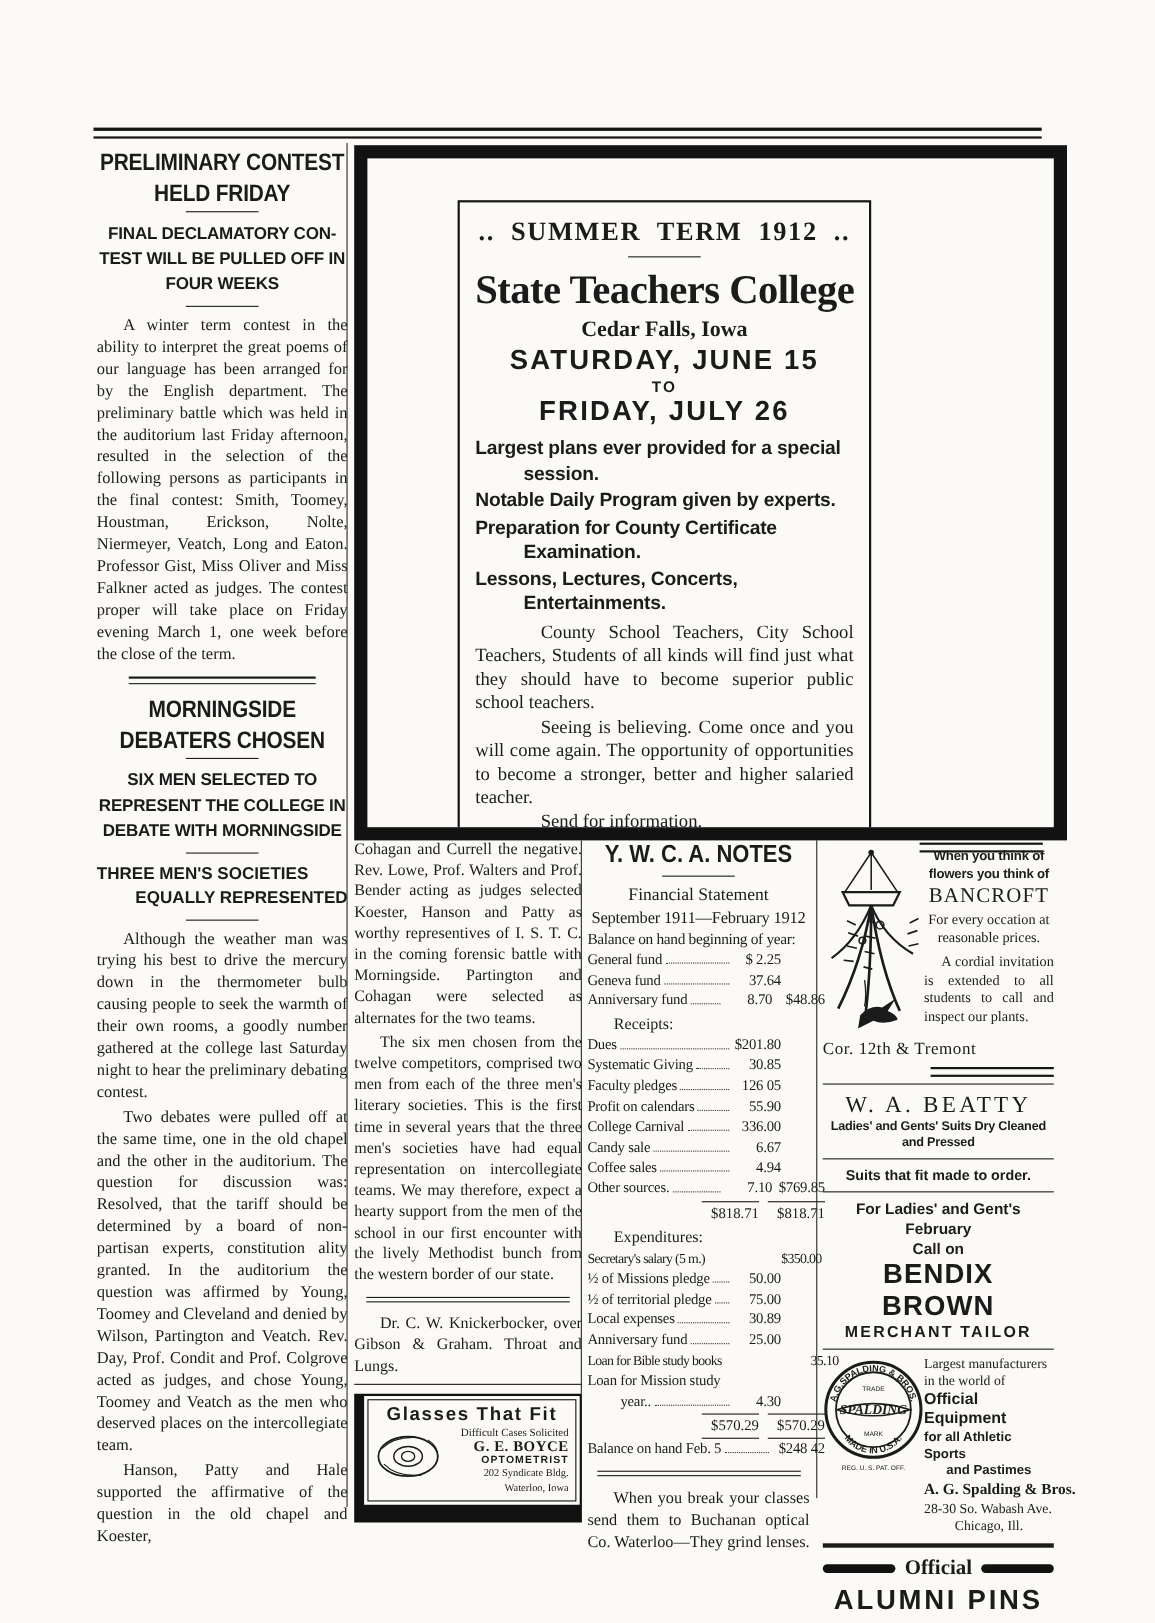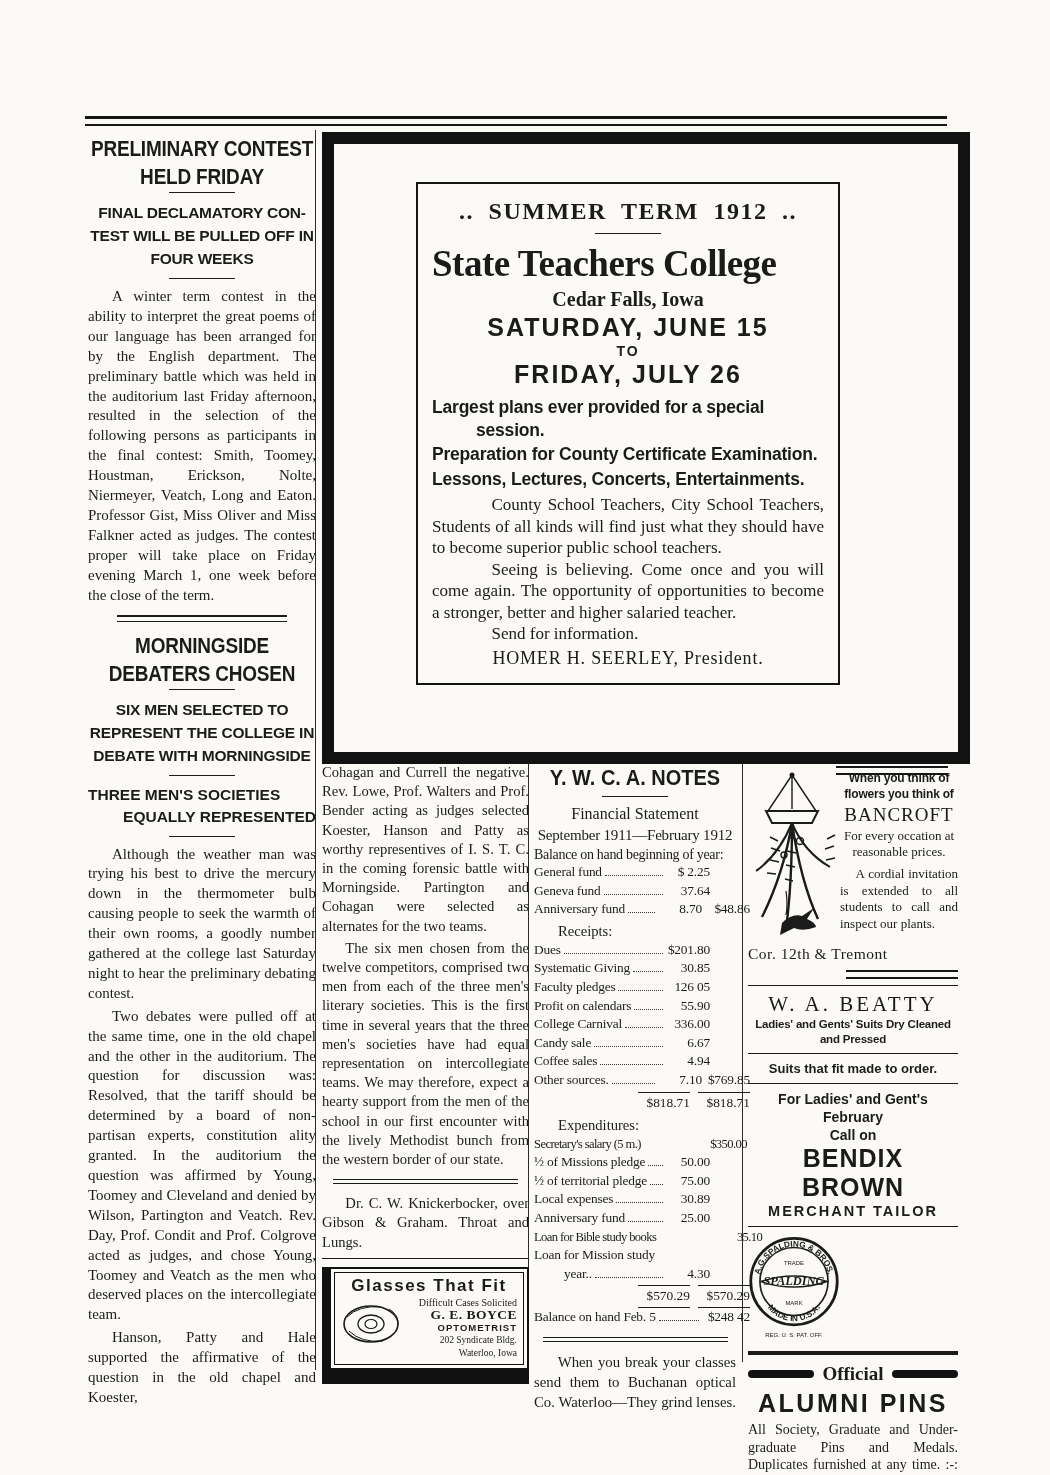--- a/index.html
+++ b/index.html
@@ -24,21 +24,21 @@
   
   .col-left{left:88px;top:134px;width:228px;}
   .headline{font-size:19px;line-height:25px;text-align:center;letter-spacing:-0.2px;transform:scaleY(1.14);transform-origin:top;margin:0 0 4px;}
   .subhead{font-size:15.5px;line-height:23px;text-align:center;letter-spacing:-0.2px;margin:2px 0;}
   .sub2-l{text-align:left;font-size:15.5px;line-height:22px;}
   .sub2-r{text-align:right;font-size:15.5px;line-height:22px;}
   .body{font-size:15px;line-height:19.9px;text-align:justify;margin:0 0 3px;}
   .ind{text-indent:1.6em;}
   
   .ad-frame{left:322px;top:132px;width:624px;height:608px;border:12px solid #121212;background:var(--paper);overflow:hidden;}
-  .ad-inner{margin:38px 0 0 82px;width:424px;border:2px solid #141414;padding:10px 14px 14px;box-sizing:border-box;}
+  .ad-inner{margin:38px 0 0 82px;width:376px;border:2px solid #141414;padding:10px 14px 14px;box-sizing:border-box;}
   .ad-title{font-weight:700;font-size:24px;letter-spacing:1.5px;word-spacing:7px;text-align:center;margin-top:4px;}
   .ad-college{font-weight:700;font-size:37px;letter-spacing:-0.5px;text-align:left;line-height:44px;white-space:nowrap;}
   .ad-city{font-weight:700;font-size:20px;text-align:center;line-height:26px;}
   .ad-date{font-family:"Liberation Sans",sans-serif;font-weight:700;font-size:25px;letter-spacing:2px;text-align:center;line-height:31px;}
   .ad-to{font-family:"Liberation Sans",sans-serif;font-weight:700;font-size:14px;letter-spacing:2px;text-align:center;line-height:16px;}
   .ad-points{margin:6px 0 4px;}
   .ad-points p{font-family:"Liberation Sans",sans-serif;font-weight:700;font-size:17.5px;line-height:22.5px;margin:0 0 2px;
                padding-left:44px;text-indent:-44px;letter-spacing:-0.2px;}
   .ad-para{font-size:17px;line-height:21.5px;text-align:justify;margin:0;}
   .ad-ind{text-indent:3.5em;}
@@ -148,20 +148,21 @@
     <div class="ad-inner">
       <div class="ad-title">.. SUMMER TERM 1912 ..</div>
       <div class="div-s"></div>
       <div class="ad-college">State Teachers College</div>
       <div class="ad-city">Cedar Falls, Iowa</div>
       <div class="ad-date">SATURDAY, JUNE 15</div>
       <div class="ad-to">TO</div>
       <div class="ad-date">FRIDAY, JULY 26</div>
       <div class="ad-points">
         <p>Largest plans ever provided for a special session.</p>
+        <p>Notable Daily Program given by experts.</p>
         <p>Preparation for County Certificate Examination.</p>
         <p>Lessons, Lectures, Concerts, Entertainments.</p>
       </div>
       <p class="ad-para ad-ind">County School Teachers, City School Teachers, Students of all kinds will find just what they should have to become superior public school teachers.</p>
       <p class="ad-para ad-ind">Seeing is believing. Come once and you will come again. The opportunity of opportunities to become a stronger, better and higher salaried teacher.</p>
       <p class="ad-send">Send for information.</p>
       <div class="ad-sig">HOMER H. SEERLEY, President.</div>
     </div>
   </div>
 
@@ -376,20 +377,29 @@
         </text>
         <text font-family="Liberation Sans, sans-serif" font-size="9" font-weight="bold" fill="#1b1b1b">
           <textPath href="#arcB" startOffset="50%" text-anchor="middle">MADE IN U.S.A.</textPath>
         </text>
         <path d="M14,52 Q50,40 86,52 Q50,64 14,52" fill="none" stroke="#1b1b1b" stroke-width="1.6"></path>
         <text x="50" y="56" text-anchor="middle" font-family="Liberation Serif, serif" font-style="italic" font-size="13.5" font-weight="bold" fill="#1b1b1b">SPALDING</text>
         <text x="50" y="34" text-anchor="middle" font-family="Liberation Sans, sans-serif" font-size="6.5" fill="#1b1b1b">TRADE</text>
         <text x="50" y="78" text-anchor="middle" font-family="Liberation Sans, sans-serif" font-size="6.5" fill="#1b1b1b">MARK</text>
         <text x="50" y="112" text-anchor="middle" font-family="Liberation Sans, sans-serif" font-size="6.5" fill="#1b1b1b">REG. U. S. PAT. OFF.</text>
       </svg>
+      <div class="s-text">
+        <div class="s-line1">Largest manufacturers in the world of</div>
+        <div class="s-bold1">Official Equipment</div>
+        <div class="s-bold2">for all Athletic Sports</div>
+        <div class="s-bold3">and Pastimes</div>
+        <div class="s-name">A. G. Spalding &amp; Bros.</div>
+        <div class="s-addr">28-30 So. Wabash Ave.</div>
+        <div class="s-addr2">Chicago, Ill.</div>
+      </div>
     </div>
     <hr class="hr-thick">
 
     <div class="official-row">
       <span class="official-bar"></span>
       <span class="official-txt">Official</span>
       <span class="official-bar"></span>
     </div>
     <div class="alumni-name">ALUMNI PINS</div>
     <p class="alumni-body">All Society, Graduate and Under-graduate Pins and Medals. Duplicates furnished at any time. :-: :-.</p>

